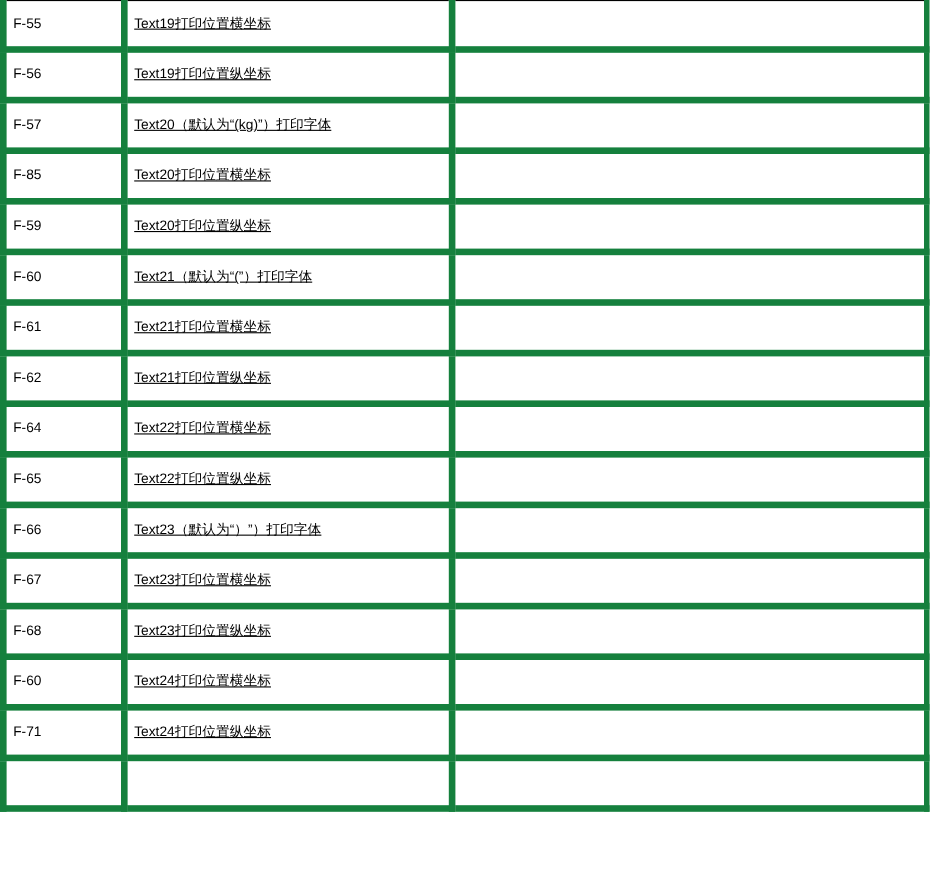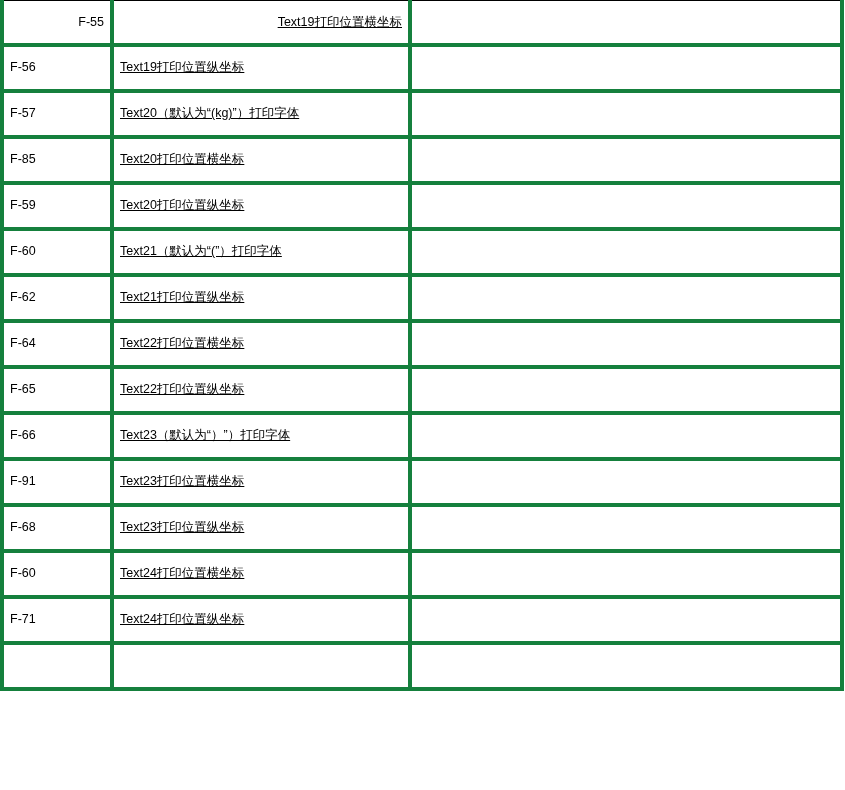--- a/index.html
+++ b/index.html
@@ -20,21 +20,21 @@
     overflow: hidden;
   }
   table.spec-table {
     border-collapse: collapse;
     table-layout: fixed;
     width: 840px;
     margin: 0;
     border: 0;
   }
   table.spec-table td {
-    border: 4px solid #15803d;
+    border: 6px solid #15803d;
     padding: 0 6px;
     font-size: 12.5px;
     line-height: 1.3;
     color: #000000;
     vertical-align: middle;
     height: 46px;
     box-sizing: border-box;
     overflow: hidden;
     white-space: nowrap;
   }
@@ -45,21 +45,20 @@
     width: 298px;
     text-decoration: underline;
   }
   td.col-value {
     width: 432px;
   }
   
   tr.row-first td {
     height: 44px;
     border-top: 1px solid #000000;
-    text-align: right;
   }
   .cell-text {
     display: block;
   }
 </style>
 </head>
 <body>
 
 <div class="doc">
   <table class="spec-table">
@@ -130,20 +129,31 @@
             <span class="cell-text">F-60</span>
           </td>
         <td class="col-desc">
             <span class="cell-text">Text21（默认为“(”）打印字体</span>
           </td>
         <td class="col-value">
             <span class="cell-text"></span>
           </td>
       </tr>
 
+      <tr>
+        <td class="col-code">
+            <span class="cell-text">F-61</span>
+          </td>
+        <td class="col-desc">
+            <span class="cell-text">Text21打印位置横坐标</span>
+          </td>
+        <td class="col-value">
+            <span class="cell-text"></span>
+          </td>
+      </tr>
 
       <tr>
         <td class="col-code">
             <span class="cell-text">F-62</span>
           </td>
         <td class="col-desc">
             <span class="cell-text">Text21打印位置纵坐标</span>
           </td>
         <td class="col-value">
             <span class="cell-text"></span>
@@ -182,21 +192,21 @@
         <td class="col-desc">
             <span class="cell-text">Text23（默认为“）”）打印字体</span>
           </td>
         <td class="col-value">
             <span class="cell-text"></span>
           </td>
       </tr>
 
       <tr>
         <td class="col-code">
-            <span class="cell-text">F-91</span>
+            <span class="cell-text">F-67</span>
           </td>
         <td class="col-desc">
             <span class="cell-text">Text23打印位置横坐标</span>
           </td>
         <td class="col-value">
             <span class="cell-text"></span>
           </td>
       </tr>
 
       <tr>

